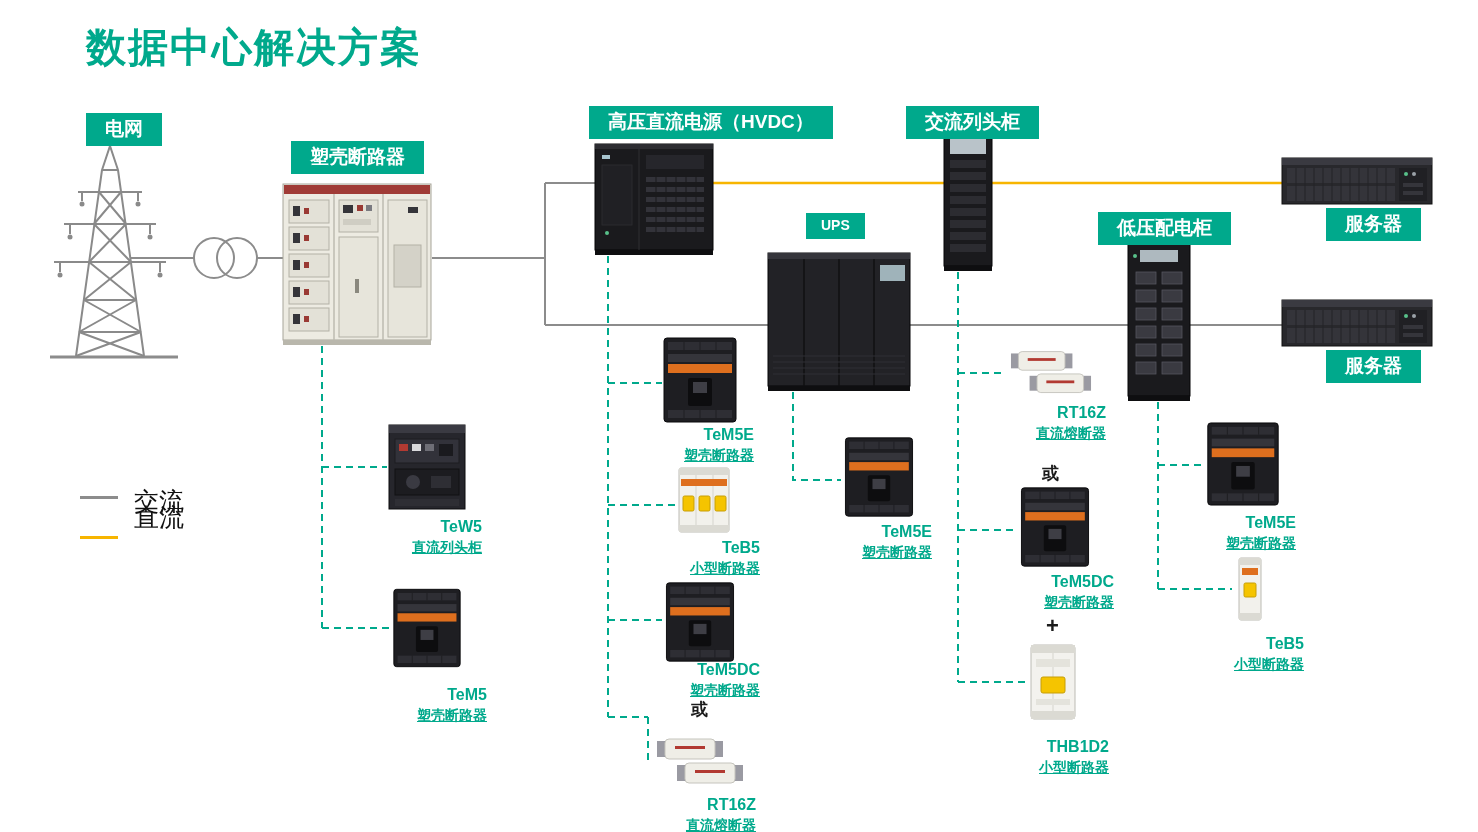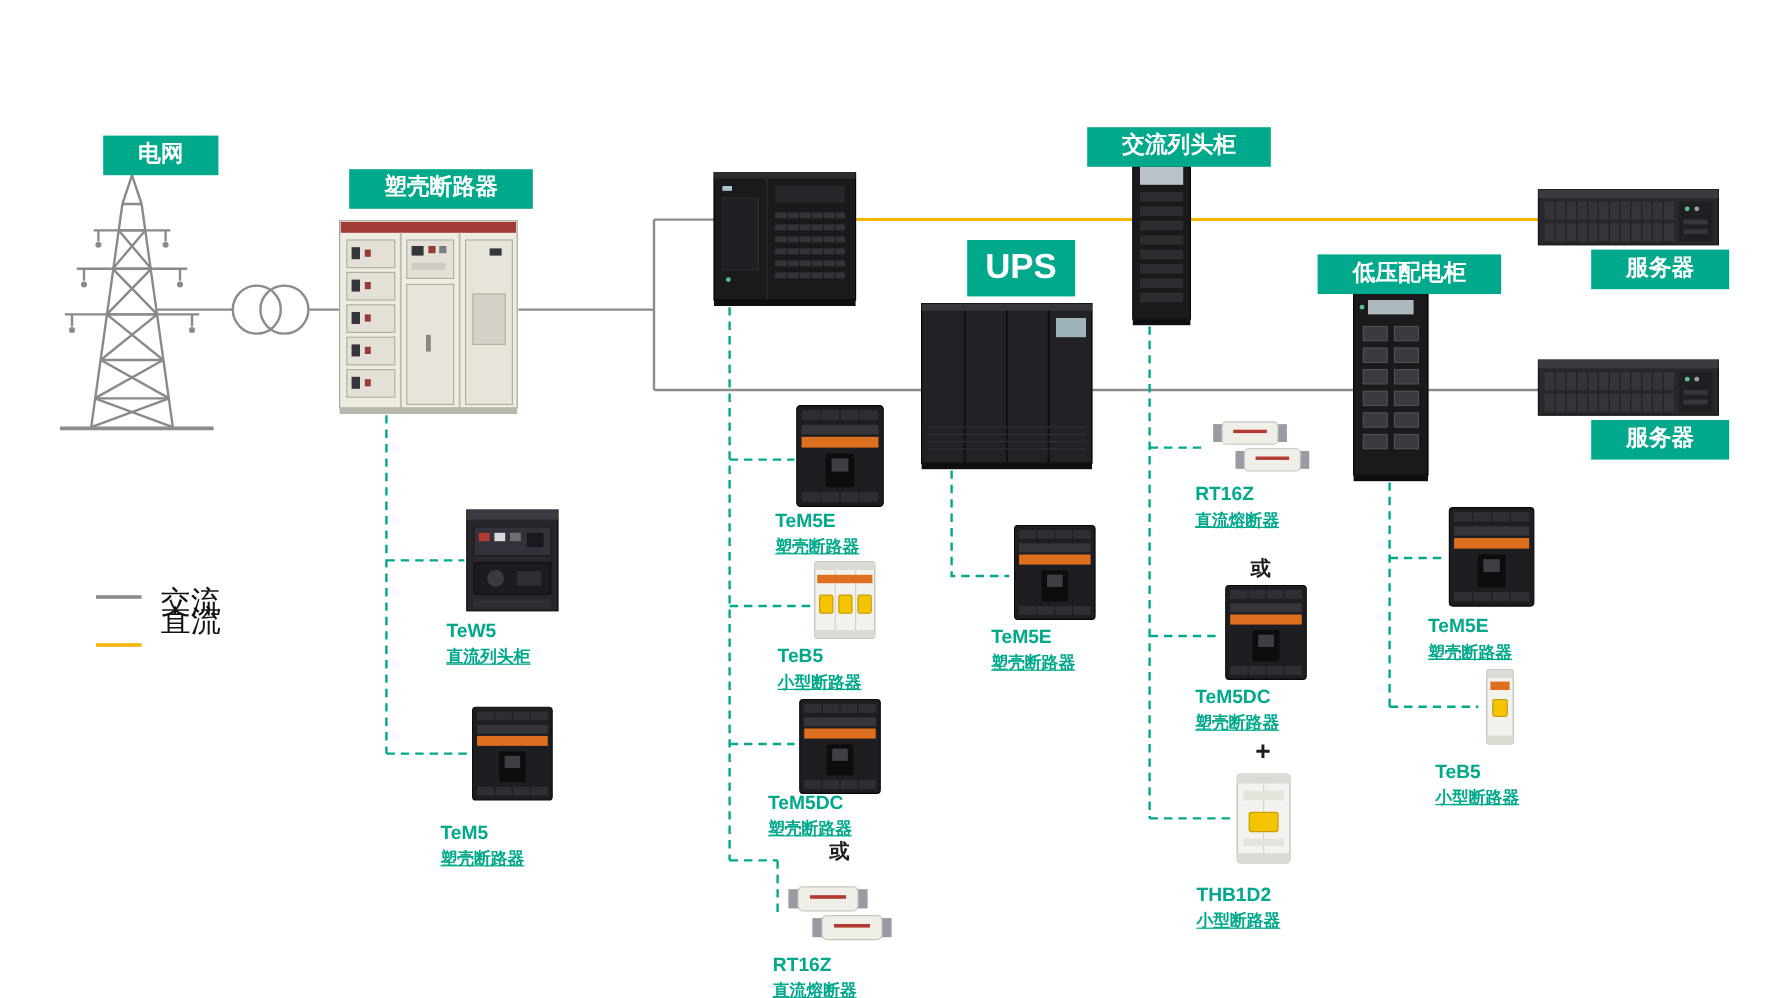--- a/index.html
+++ b/index.html
@@ -3,23 +3,23 @@
 <meta charset="utf-8">
 <style>
   * { margin:0; padding:0; box-sizing:border-box; }
   html,body { background:#ffffff; }
   .canvas { position:relative; width:1478px; height:832px; background:#fff; overflow:hidden;
             font-family:"Liberation Sans","DejaVu Sans",sans-serif; }
   .title { position:absolute; left:86px; top:20px; font-size:40px; font-weight:900;
            color:#00A98C; letter-spacing:2px; }
   .wires { position:absolute; left:0; top:0; }
   .tag { position:absolute; background:#00A98C; color:#fff; font-size:19px; font-weight:700;
-         padding:3px 29px; line-height:1.4; white-space:nowrap; }
+         padding:3px 19px; line-height:1.4; white-space:nowrap; }
   .equip { position:absolute; display:block; }
-  .plabel { position:absolute; text-align:left; color:#00A98C; font-weight:700; line-height:1.35; }
+  .plabel { position:absolute; text-align:right; color:#00A98C; font-weight:700; line-height:1.35; }
   .pname { font-size:16px; }
   .ptype { font-size:14px;text-decoration:underline; }
   .op { position:absolute; color:#1c1c1c; font-weight:700; font-size:17px; }
   .op.plus { font-size:22px; }
   .legend-swatch { position:absolute; height:3px; width:38px; }
   .legend-text { position:absolute; font-size:25px; color:#111; }
 </style>
 </head>
 <body>
 
@@ -140,20 +140,21 @@
     <path d="M713 183 H1285" stroke="#F7B500" stroke-width="2.5" fill="none"></path>
     <g stroke="#00A98C" stroke-width="2" stroke-dasharray="7 5" fill="none">
       <path d="M322 346 V628 M322 467 H387 M322 628 H392"></path>
       <path d="M608 256 V717 M608 383 H662 M608 505 H677 M608 620 H662 M608 717 H648 M648 717 V760"></path>
       <path d="M793 392 V480 H841"></path>
       <path d="M958 272 V682 M958 373 H1006 M958 530 H1016 M958 682 H1026"></path>
       <path d="M1158 402 V589 M1158 465 H1203 M1158 589 H1232"></path>
     </g>
   </svg>
 
+  <div class="title">数据中心解决方案</div>
 
   <svg class="equip" style="left:48px;top:136px;width:124px;height:222px" viewBox="0 0 124 222">
     <g stroke="#8a8a8a" stroke-width="2" fill="none">
       <path d="M28 220 L54 34 M96 220 L70 34 M54 34 L62 10 L70 34 M54 34 H70"></path>
       <path d="M30 56 H94 M16 88 H108 M6 126 H118"></path>
       <path d="M51 56 H73 M46 88 H78 M41 126 H83 M36 164 H88 M31 196 H93"></path>
       <path d="M51 56 L78 88 M73 56 L46 88 M46 88 L83 126 M78 88 L41 126 M41 126 L88 164 M83 126 L36 164 M36 164 L93 196 M88 164 L31 196 M31 196 L96 220 M93 196 L28 220"></path>
       <path d="M34 56 V65 M90 56 V65 M22 88 V98 M102 88 V98 M12 126 V136 M112 126 V136"></path>
     </g>
     <g fill="#8a8a8a">
@@ -325,22 +326,23 @@
     </svg>
   <svg class="equip" style="left:1203px;top:421px;width:80px;height:86px">
       <use href="#sym-mccb" width="100%" height="100%"></use>
     </svg>
   <svg class="equip" style="left:1232px;top:556px;width:36px;height:66px">
       <use href="#sym-mcb1" width="100%" height="100%"></use>
     </svg>
 
   <div class="tag" style="left:86px;top:113px">电网</div>
   <div class="tag" style="left:291px;top:141px">塑壳断路器</div>
+  <div class="tag" style="left:589px;top:106px">高压直流电源（HVDC）</div>
   <div class="tag" style="left:906px;top:106px">交流列头柜</div>
-  <div class="tag" style="left:806px;top:200px;font-size:29px;padding:3px 15px">UPS</div>
+  <div class="tag" style="left:806px;top:213px;font-size:14px;padding:3px 15px">UPS</div>
   <div class="tag" style="left:1098px;top:212px">低压配电柜</div>
   <div class="tag" style="left:1326px;top:208px">服务器</div>
   <div class="tag" style="left:1326px;top:350px">服务器</div>
 
   <div class="plabel" style="left:372px;top:516px;width:110px">
     <div class="pname">TeW5</div>
     <div class="ptype">直流列头柜</div>
   </div>
   <div class="plabel" style="left:367px;top:684px;width:120px">
     <div class="pname">TeM5</div>

